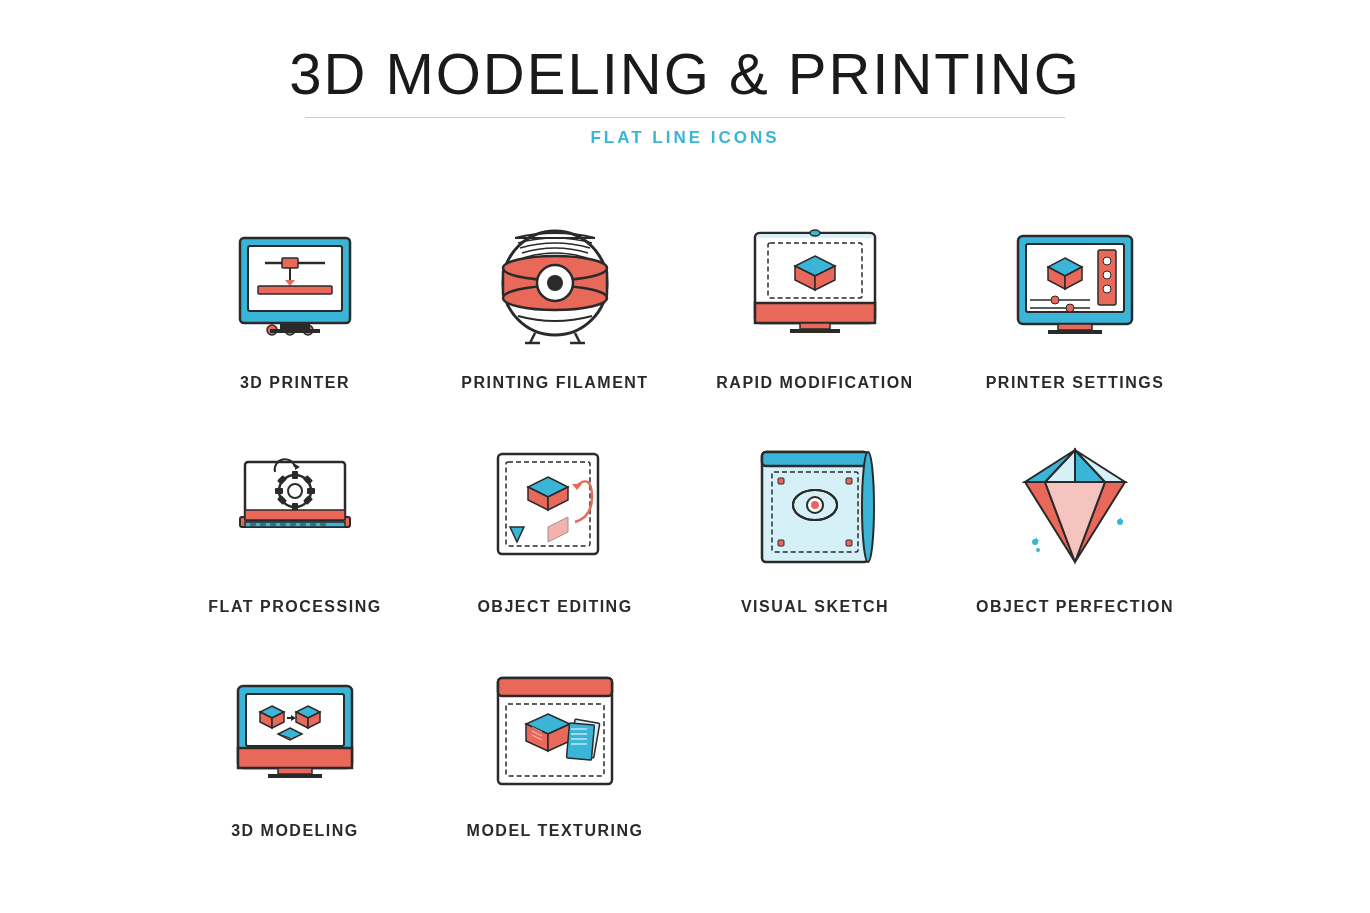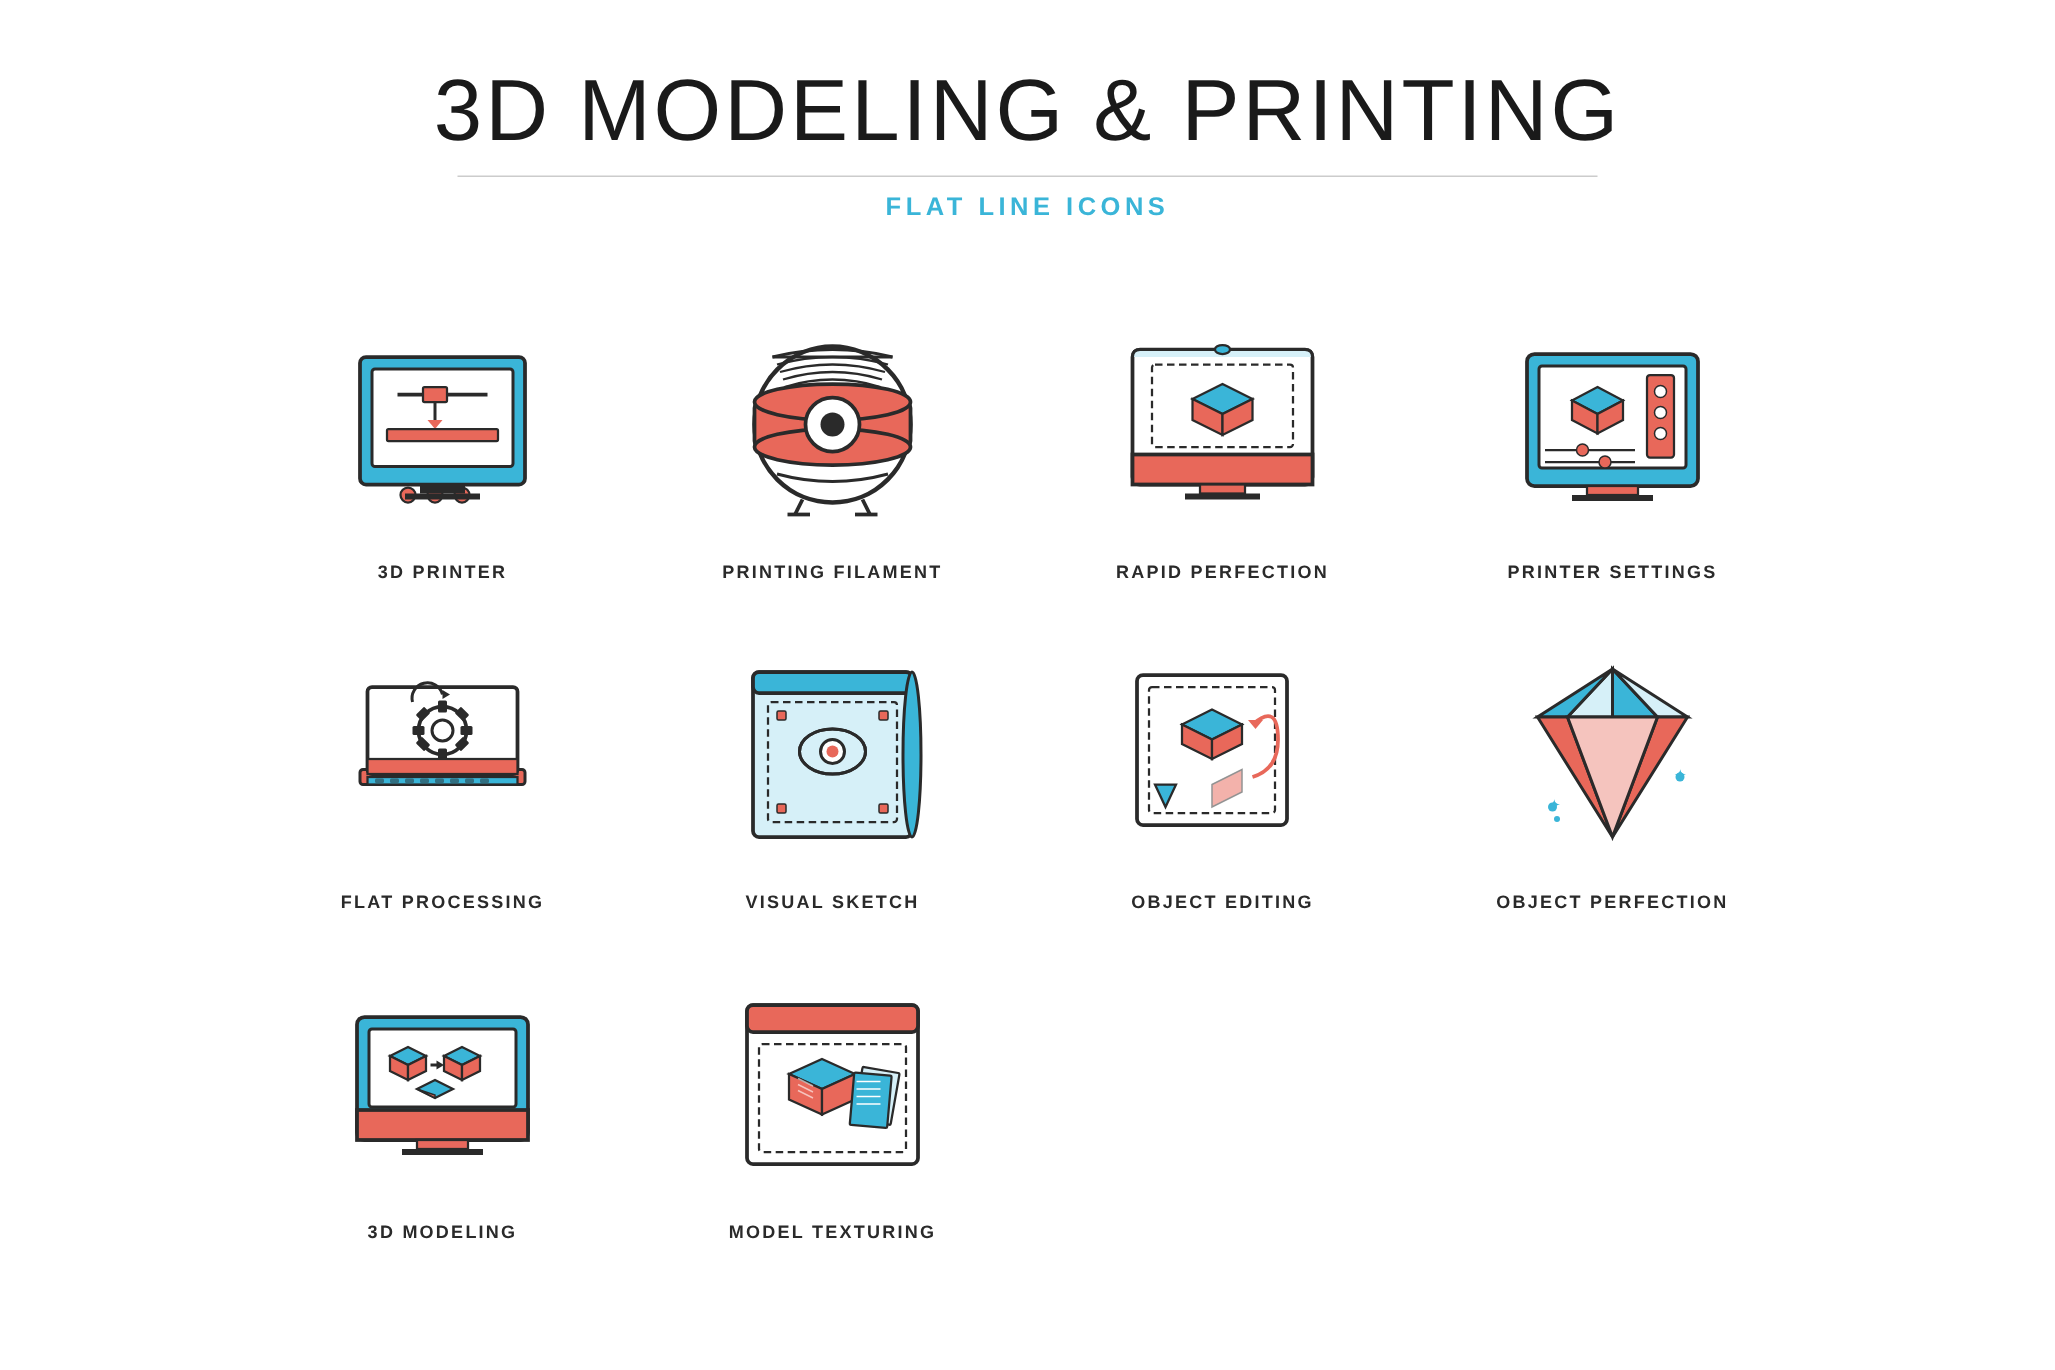--- a/index.html
+++ b/index.html
@@ -45,21 +45,21 @@
       gap: 16px;
     }
     .icon-box {
       width: 150px;
       height: 150px;
       display: flex;
       align-items: center;
       justify-content: center;
     }
     .icon-label {
-      font-size: 12px;
+      font-size: 16px;
       font-weight: 700;
       color: #2a2a2a;
       letter-spacing: 1.5px;
       text-align: center;
     }
   </style>
 </head>
 <body>
 
 <h1 class="page-title">3D MODELING &amp; PRINTING</h1>
@@ -142,21 +142,21 @@
 
         <rect x="28" y="35" width="94" height="55" rx="2" fill="none" stroke="#2a2a2a" stroke-width="1.5" stroke-dasharray="5,3"></rect>
 
         <polygon points="75,48 95,58 75,68 55,58" fill="#3ab5d8" stroke="#2a2a2a" stroke-width="1.5"></polygon>
         <polygon points="55,58 75,68 75,82 55,72" fill="#e8685a" stroke="#2a2a2a" stroke-width="1.5"></polygon>
         <polygon points="95,58 75,68 75,82 95,72" fill="#e8685a" stroke="#2a2a2a" stroke-width="1.5"></polygon>
 
         <ellipse cx="75" cy="25" rx="5" ry="3" fill="#3ab5d8" stroke="#2a2a2a" stroke-width="1.5"></ellipse>
       </svg>
     </div>
-    <span class="icon-label">RAPID PERFECTION</span>
+    <span class="icon-label">RAPID MODIFICATION</span>
   </div>
 
 
   <div class="icon-item">
     <div class="icon-box">
       <svg width="150" height="150" viewBox="0 0 150 150">
 
         <rect x="18" y="28" width="114" height="88" rx="5" fill="#3ab5d8" stroke="#2a2a2a" stroke-width="2.5"></rect>
         <rect x="26" y="36" width="98" height="68" rx="2" fill="white" stroke="#2a2a2a" stroke-width="2"></rect>
 
@@ -219,62 +219,62 @@
       </svg>
     </div>
     <span class="icon-label">FLAT PROCESSING</span>
   </div>
 
 
   <div class="icon-item">
     <div class="icon-box">
       <svg width="150" height="150" viewBox="0 0 150 150">
 
+        <rect x="18" y="22" width="100" height="100" rx="4" fill="white" stroke="#2a2a2a" stroke-width="2.5"></rect>
+
+        <rect x="26" y="30" width="84" height="84" rx="2" fill="none" stroke="#2a2a2a" stroke-width="1.5" stroke-dasharray="5,3"></rect>
+
+        <polygon points="68,45 88,55 68,65 48,55" fill="#3ab5d8" stroke="#2a2a2a" stroke-width="1.5"></polygon>
+        <polygon points="48,55 68,65 68,78 48,68" fill="#e8685a" stroke="#2a2a2a" stroke-width="1.5"></polygon>
+        <polygon points="88,55 68,65 68,78 88,68" fill="#e8685a" stroke="#2a2a2a" stroke-width="1.5"></polygon>
+
+        <path d="M95,55 Q112,40 112,65 Q112,85 95,90" fill="none" stroke="#e8685a" stroke-width="2.5"></path>
+        <polygon points="92,52 102,52 97,58" fill="#e8685a"></polygon>
+
+        <polygon points="68,95 88,85 88,100 68,110" fill="#e8685a" opacity="0.5" stroke="#2a2a2a" stroke-width="1"></polygon>
+
+        <polygon points="30,95 44,95 37,110" fill="#3ab5d8" stroke="#2a2a2a" stroke-width="1.5"></polygon>
+      </svg>
+    </div>
+    <span class="icon-label">OBJECT EDITING</span>
+  </div>
+
+  <div class="icon-item">
+    <div class="icon-box">
+      <svg width="150" height="150" viewBox="0 0 150 150">
+
         <rect x="22" y="20" width="106" height="110" rx="4" fill="#d6f0f8" stroke="#2a2a2a" stroke-width="2.5"></rect>
         <rect x="22" y="20" width="106" height="14" rx="4" fill="#3ab5d8" stroke="#2a2a2a" stroke-width="2.5"></rect>
 
         <ellipse cx="128" cy="75" rx="6" ry="55" fill="#3ab5d8" stroke="#2a2a2a" stroke-width="2"></ellipse>
 
         <rect x="32" y="40" width="86" height="80" rx="2" fill="none" stroke="#2a2a2a" stroke-width="1.5" stroke-dasharray="5,3"></rect>
 
         <ellipse cx="75" cy="73" rx="22" ry="15" fill="none" stroke="#2a2a2a" stroke-width="2"></ellipse>
         <ellipse cx="75" cy="73" rx="22" ry="15" fill="none" stroke="#2a2a2a" stroke-width="2"></ellipse>
         <circle cx="75" cy="73" r="8" fill="white" stroke="#2a2a2a" stroke-width="2"></circle>
         <circle cx="75" cy="73" r="4" fill="#e8685a"></circle>
 
         <rect x="38" y="46" width="6" height="6" rx="1" fill="#e8685a" stroke="#2a2a2a" stroke-width="1"></rect>
         <rect x="106" y="46" width="6" height="6" rx="1" fill="#e8685a" stroke="#2a2a2a" stroke-width="1"></rect>
         <rect x="38" y="108" width="6" height="6" rx="1" fill="#e8685a" stroke="#2a2a2a" stroke-width="1"></rect>
         <rect x="106" y="108" width="6" height="6" rx="1" fill="#e8685a" stroke="#2a2a2a" stroke-width="1"></rect>
       </svg>
     </div>
     <span class="icon-label">VISUAL SKETCH</span>
-  </div>
-
-  <div class="icon-item">
-    <div class="icon-box">
-      <svg width="150" height="150" viewBox="0 0 150 150">
-
-        <rect x="18" y="22" width="100" height="100" rx="4" fill="white" stroke="#2a2a2a" stroke-width="2.5"></rect>
-
-        <rect x="26" y="30" width="84" height="84" rx="2" fill="none" stroke="#2a2a2a" stroke-width="1.5" stroke-dasharray="5,3"></rect>
-
-        <polygon points="68,45 88,55 68,65 48,55" fill="#3ab5d8" stroke="#2a2a2a" stroke-width="1.5"></polygon>
-        <polygon points="48,55 68,65 68,78 48,68" fill="#e8685a" stroke="#2a2a2a" stroke-width="1.5"></polygon>
-        <polygon points="88,55 68,65 68,78 88,68" fill="#e8685a" stroke="#2a2a2a" stroke-width="1.5"></polygon>
-
-        <path d="M95,55 Q112,40 112,65 Q112,85 95,90" fill="none" stroke="#e8685a" stroke-width="2.5"></path>
-        <polygon points="92,52 102,52 97,58" fill="#e8685a"></polygon>
-
-        <polygon points="68,95 88,85 88,100 68,110" fill="#e8685a" opacity="0.5" stroke="#2a2a2a" stroke-width="1"></polygon>
-
-        <polygon points="30,95 44,95 37,110" fill="#3ab5d8" stroke="#2a2a2a" stroke-width="1.5"></polygon>
-      </svg>
-    </div>
-    <span class="icon-label">OBJECT EDITING</span>
   </div>
 
   <div class="icon-item">
     <div class="icon-box">
       <svg width="150" height="150" viewBox="0 0 150 150">
 
         <polygon points="75,18 105,50 75,50" fill="#3ab5d8" stroke="#2a2a2a" stroke-width="2"></polygon>
         <polygon points="75,18 45,50 75,50" fill="#d6f0f8" stroke="#2a2a2a" stroke-width="2"></polygon>
 
         <polygon points="45,50 25,50 75,18" fill="#3ab5d8" stroke="#2a2a2a" stroke-width="2"></polygon>

